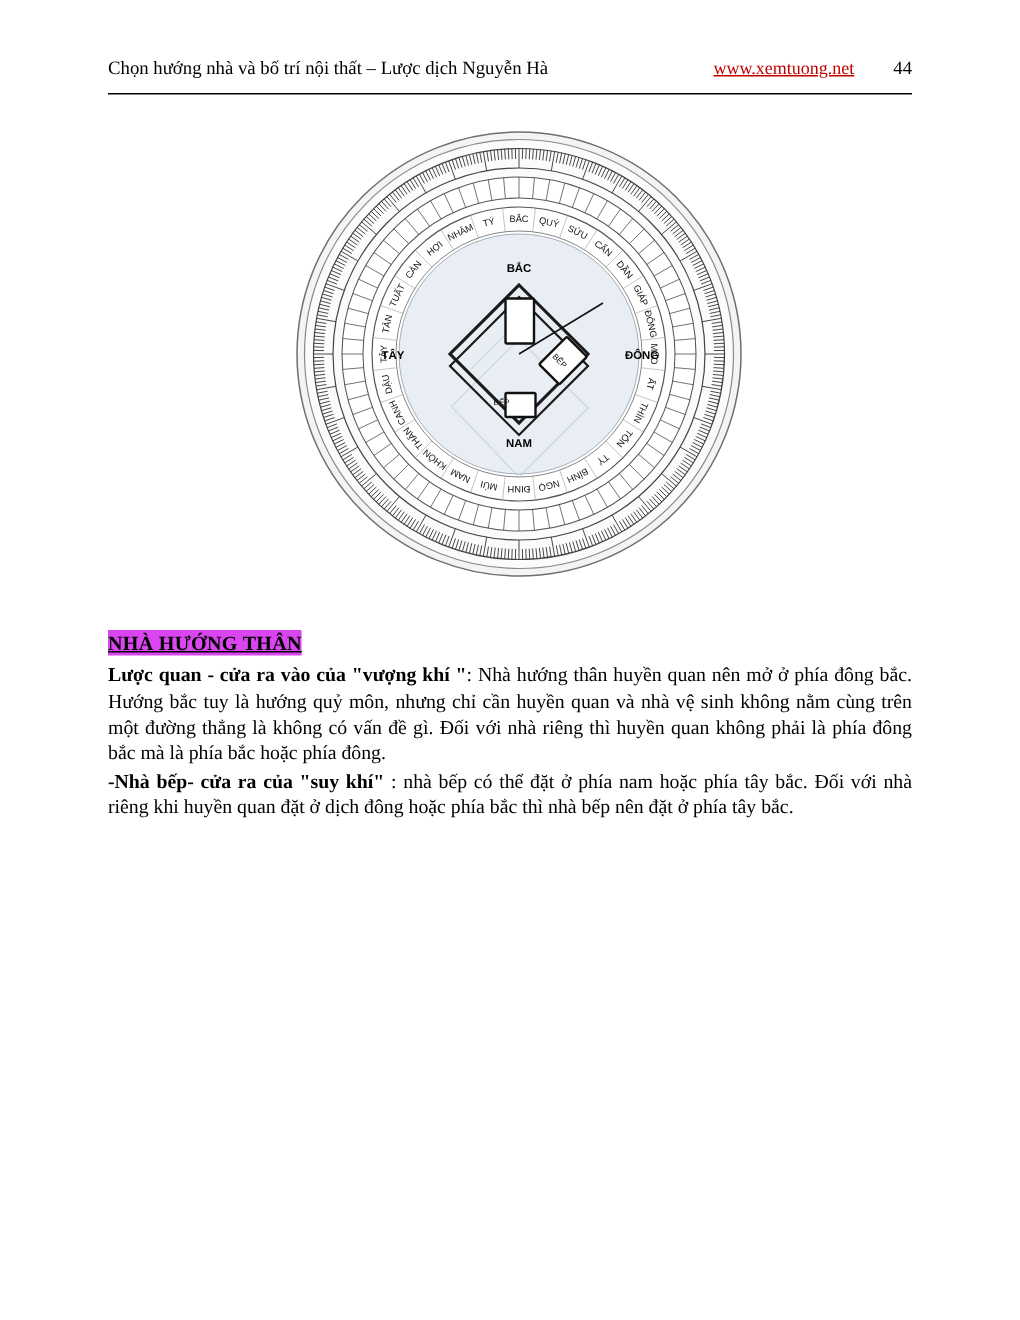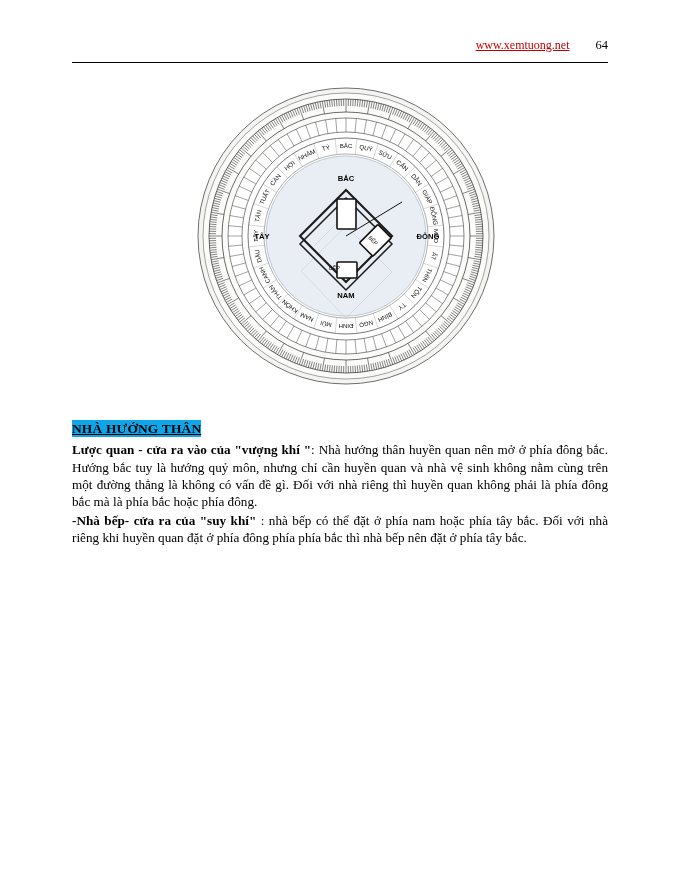--- a/index.html
+++ b/index.html
@@ -74,44 +74,45 @@
     position: absolute;
     left: 72px;
     top: 420px;
     width: 536px;
     font-size: 13.2px;
     line-height: 1.30;
     text-align: justify;
   }
   .section-title {
     display: inline-block;
-    background: #0ea5e9;
+    background: #d946ef;
     font-weight: bold;
     text-decoration: underline;
     font-size: 13.4px;
     letter-spacing: 0.2px;
     margin-bottom: 4px;
   }
   .para {
     margin: 0 0 2px 0;
     text-indent: 0;
   }
   .para b {
     font-weight: bold;
   }
 </style>
 </head>
 <body>
 
 <div class="page">
 
   <div class="header">
+    <span class="header-title">Chọn hướng nhà và bố trí nội thất – Lược dịch Nguyễn Hà</span>
     <span class="header-spacer"></span>
     <a class="header-link" href="#">www.xemtuong.net</a>
-    <span class="header-page">64</span>
+    <span class="header-page">44</span>
   </div>
   <div class="header-rule"></div>
 
   <div class="figure">
     <svg width="300" height="300" viewBox="0 0 300 300" xmlns="http://www.w3.org/2000/svg">
       <defs>
         <clipPath id="diskClip">
             <circle cx="150" cy="150" r="148"></circle>
           </clipPath>
         <g id="tickgroup"></g>
@@ -659,16 +660,16 @@
         <text x="232" y="153" text-anchor="middle">ĐÔNG</text>
       </g>
     </svg>
   </div>
 
   <div class="content">
     <div>
       <span class="section-title">NHÀ HƯỚNG THÂN</span>
     </div>
     <p class="para"><b>Lược quan - cửa ra vào của "vượng khí "</b><span>:   Nhà hướng thân huyền quan nên mở ở phía đông bắc. Hướng bắc tuy là hướng quỷ môn, nhưng chỉ cần huyền quan và nhà vệ sinh không nằm cùng trên một đường thẳng là không có vấn đề gì. Đối với nhà riêng thì huyền quan không phải là phía đông bắc mà là phía bắc hoặc phía đông.</span></p>
-    <p class="para"><b>-Nhà bếp- cửa ra của "suy khí"</b><span> : nhà bếp có thể đặt ở phía nam hoặc phía tây bắc. Đối với nhà riêng khi huyền quan đặt ở phía đông phía phía bắc thì nhà bếp nên đặt ở phía tây bắc.</span></p>
+    <p class="para"><b>-Nhà bếp- cửa ra của "suy khí"</b><span> : nhà bếp có thể đặt ở phía nam hoặc phía tây bắc. Đối với nhà riêng khi huyền quan đặt ở dịch đông hoặc phía bắc thì nhà bếp nên đặt ở phía tây bắc.</span></p>
   </div>
 
 </div>
 
 </body></html>

